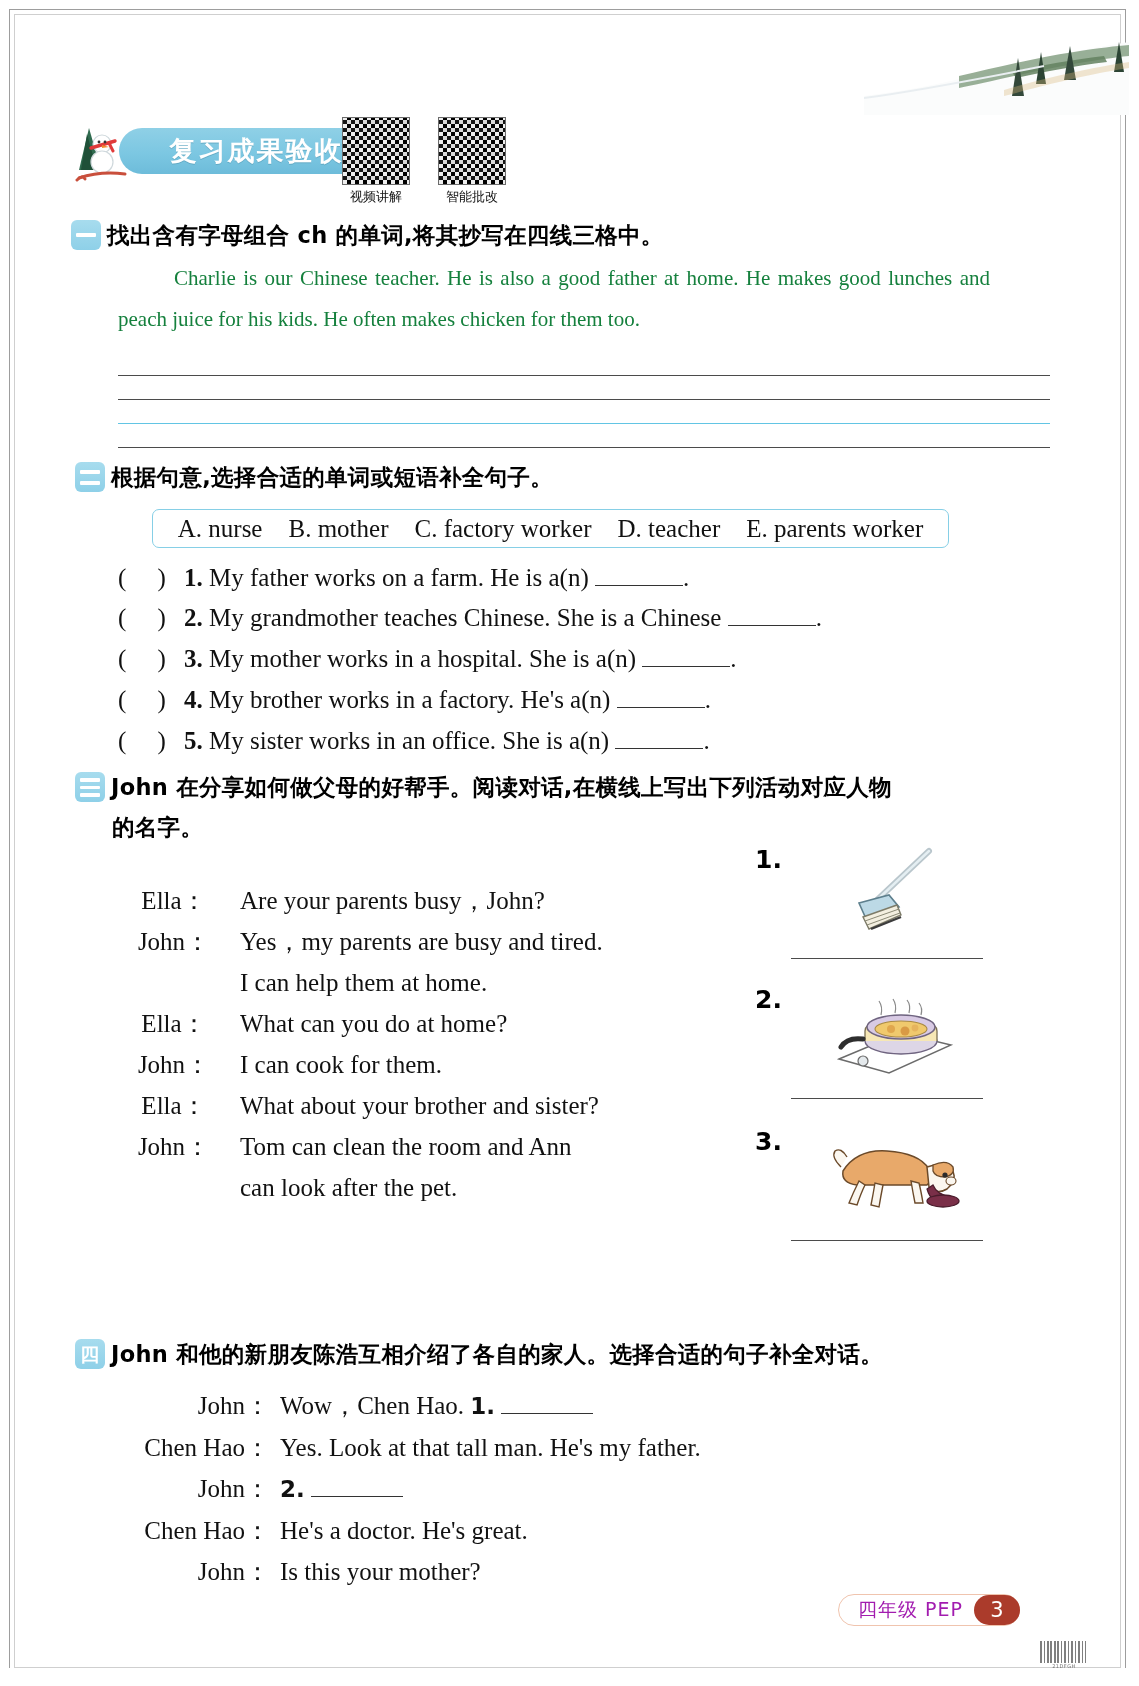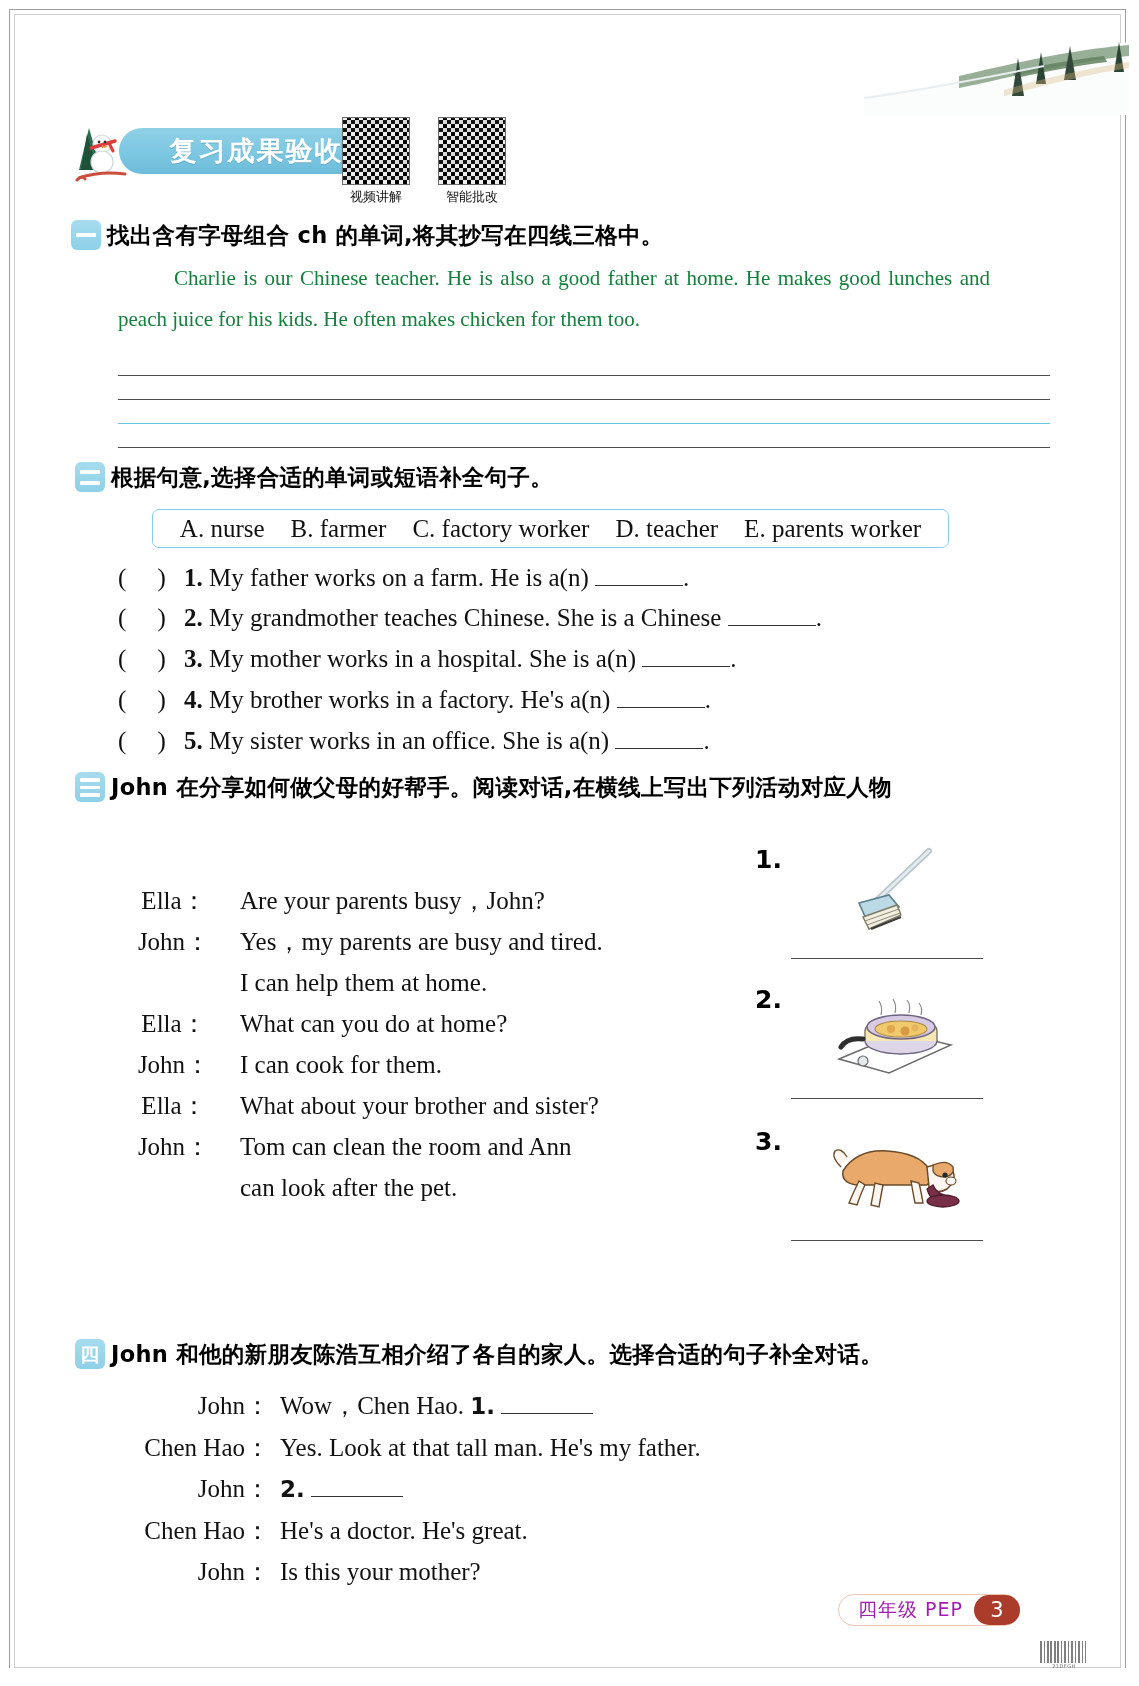--- a/index.html
+++ b/index.html
@@ -389,21 +389,21 @@
   <div class="ex-heading" style="left:75px; top:457px; width:980px;">
     <span class="ex-marker m2">
         <i></i>
         <i></i>
       </span>
     <span class="ex-title-text">根据句意,选择合适的单词或短语补全句子。</span>
   </div>
 
   <div class="word-bank" style="left:152px; top:509px; width:797px; height:39px;">
     <span class="opt">A. nurse</span>
-    <span class="opt">B. farmer</span>
+    <span class="opt">B. mother</span>
     <span class="opt">C. factory worker</span>
     <span class="opt">D. teacher</span>
     <span class="opt">E. parents worker</span>
   </div>
 
   <div class="qline" style="left:118px; top:562px;">
     <span class="paren">(&nbsp;&nbsp;&nbsp;&nbsp;&nbsp;)</span><span class="qnum">1.</span>
     <span>My father works on a farm. He is a(n)</span>
     <span class="blank-ul" style="width:88px;"></span><span>.</span>
   </div>
@@ -432,20 +432,23 @@
     <span class="blank-ul" style="width:88px;"></span><span>.</span>
   </div>
 
   <div class="ex-heading" style="left:75px; top:767px; width:990px;">
     <span class="ex-marker m3">
         <i></i>
         <i></i>
         <i></i>
       </span>
     <span class="ex-title-text">John 在分享如何做父母的好帮手。阅读对话,在横线上写出下列活动对应人物</span>
+  </div>
+  <div class="ex-heading" style="left:112px; top:807px; width:900px;">
+    <span class="ex-title-text">的名字。</span>
   </div>
 
   <div class="dlg" style="left:118px; top:880px;">
     <div class="row">
       <span class="spk">Ella：</span>
       <span class="utt">Are your parents busy，John?</span>
     </div>
     <div class="row">
       <span class="spk">John：</span>
       <span class="utt">Yes，my parents are busy and tired.</span>

